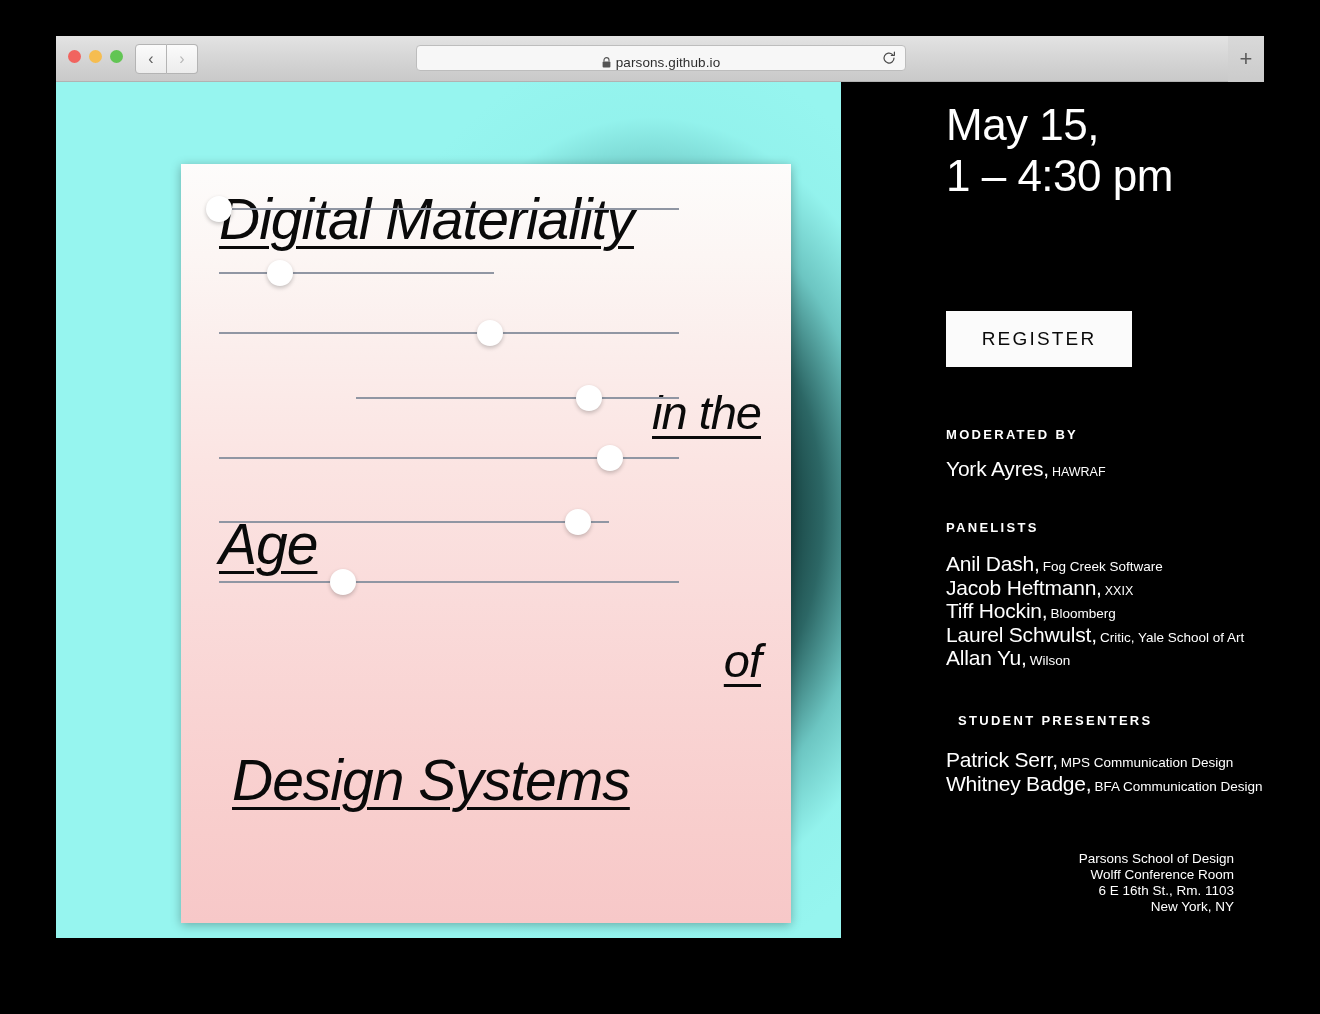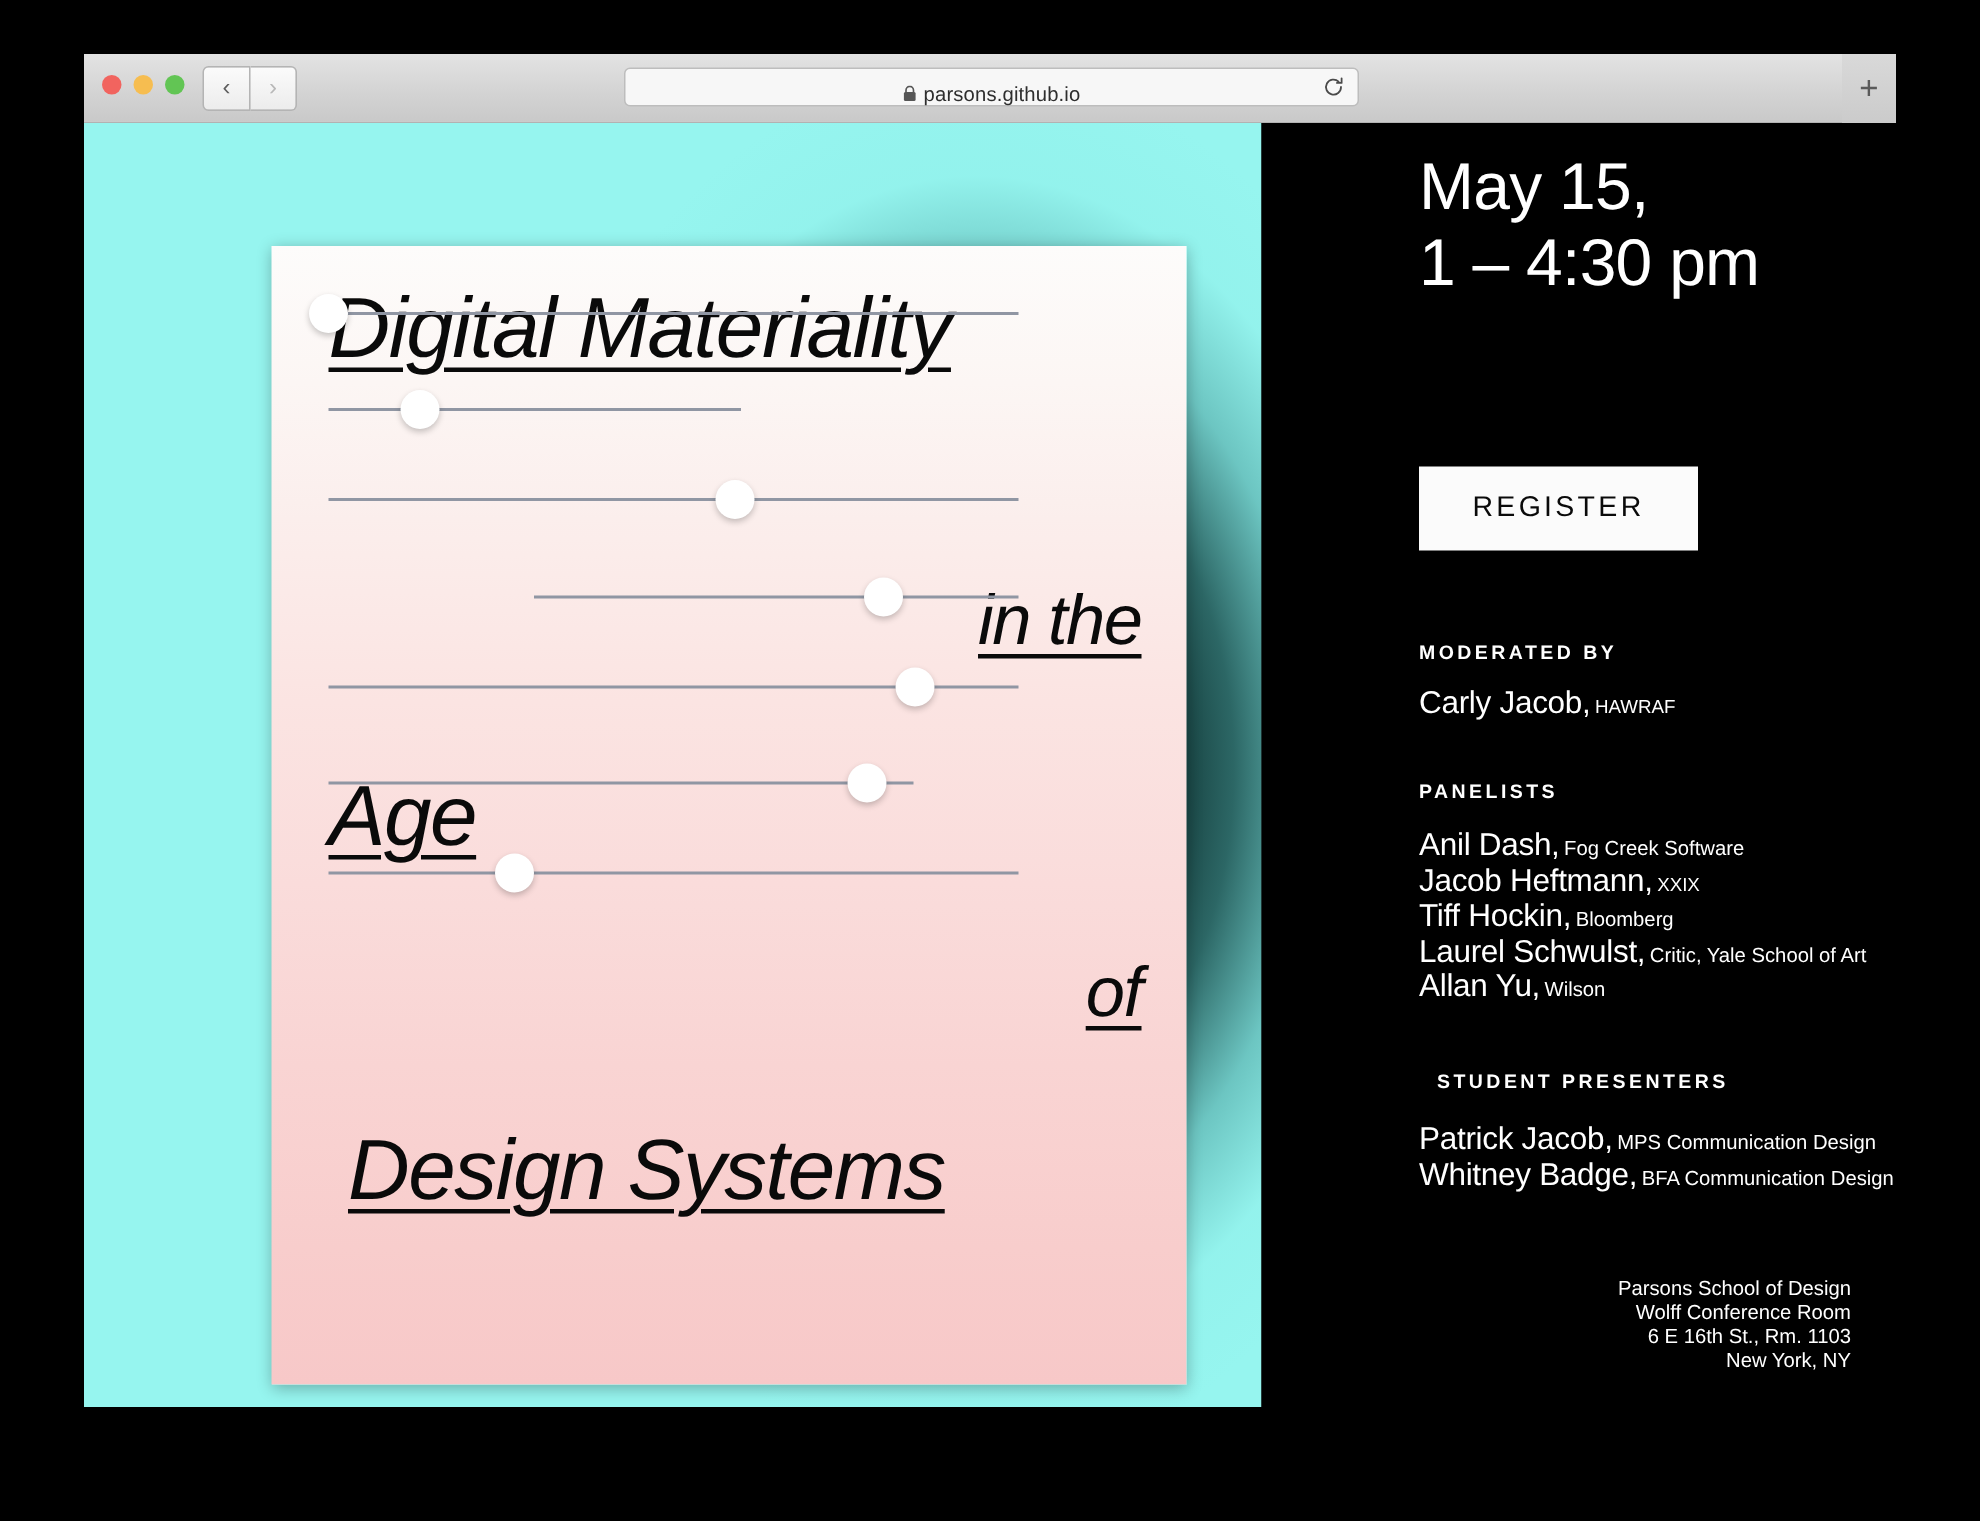--- a/index.html
+++ b/index.html
@@ -387,35 +387,35 @@
 
     <div id="info-panel">
 
       <div id="event-date">May 15,
 1 – 4:30 pm</div>
 
       <div id="register-button">REGISTER</div>
 
       <div class="section-label" id="label-moderated">MODERATED BY</div>
       <div class="person-list" id="list-moderator">
-          <div class="person"><span>Carly Jacob,</span><span class="aff caps">HAWRAF</span></div>
+          <div class="person"><span>York Ayres,</span><span class="aff caps">HAWRAF</span></div>
         </div>
 
       <div class="section-label" id="label-panelists">PANELISTS</div>
       <div class="person-list" id="list-panelists">
           <div class="person"><span>Anil Dash,</span><span class="aff">Fog Creek Software</span></div>
           <div class="person"><span>Jacob Heftmann,</span><span class="aff caps">XXIX</span></div>
           <div class="person"><span>Tiff Hockin,</span><span class="aff">Bloomberg</span></div>
           <div class="person"><span>Laurel Schwulst,</span><span class="aff">Critic, Yale School of Art</span></div>
           <div class="person"><span>Allan Yu,</span><span class="aff">Wilson</span></div>
         </div>
 
       <div class="section-label" id="label-students">STUDENT PRESENTERS</div>
       <div class="person-list" id="list-students">
-          <div class="person"><span>Patrick Jacob,</span><span class="aff">MPS Communication Design</span></div>
+          <div class="person"><span>Patrick Serr,</span><span class="aff">MPS Communication Design</span></div>
           <div class="person"><span>Whitney Badge,</span><span class="aff">BFA Communication Design</span></div>
         </div>
 
       <div id="venue">Parsons School of Design
 Wolff Conference Room
 6 E 16th St., Rm. 1103
 New York, NY</div>
     </div>
 
   </div>

